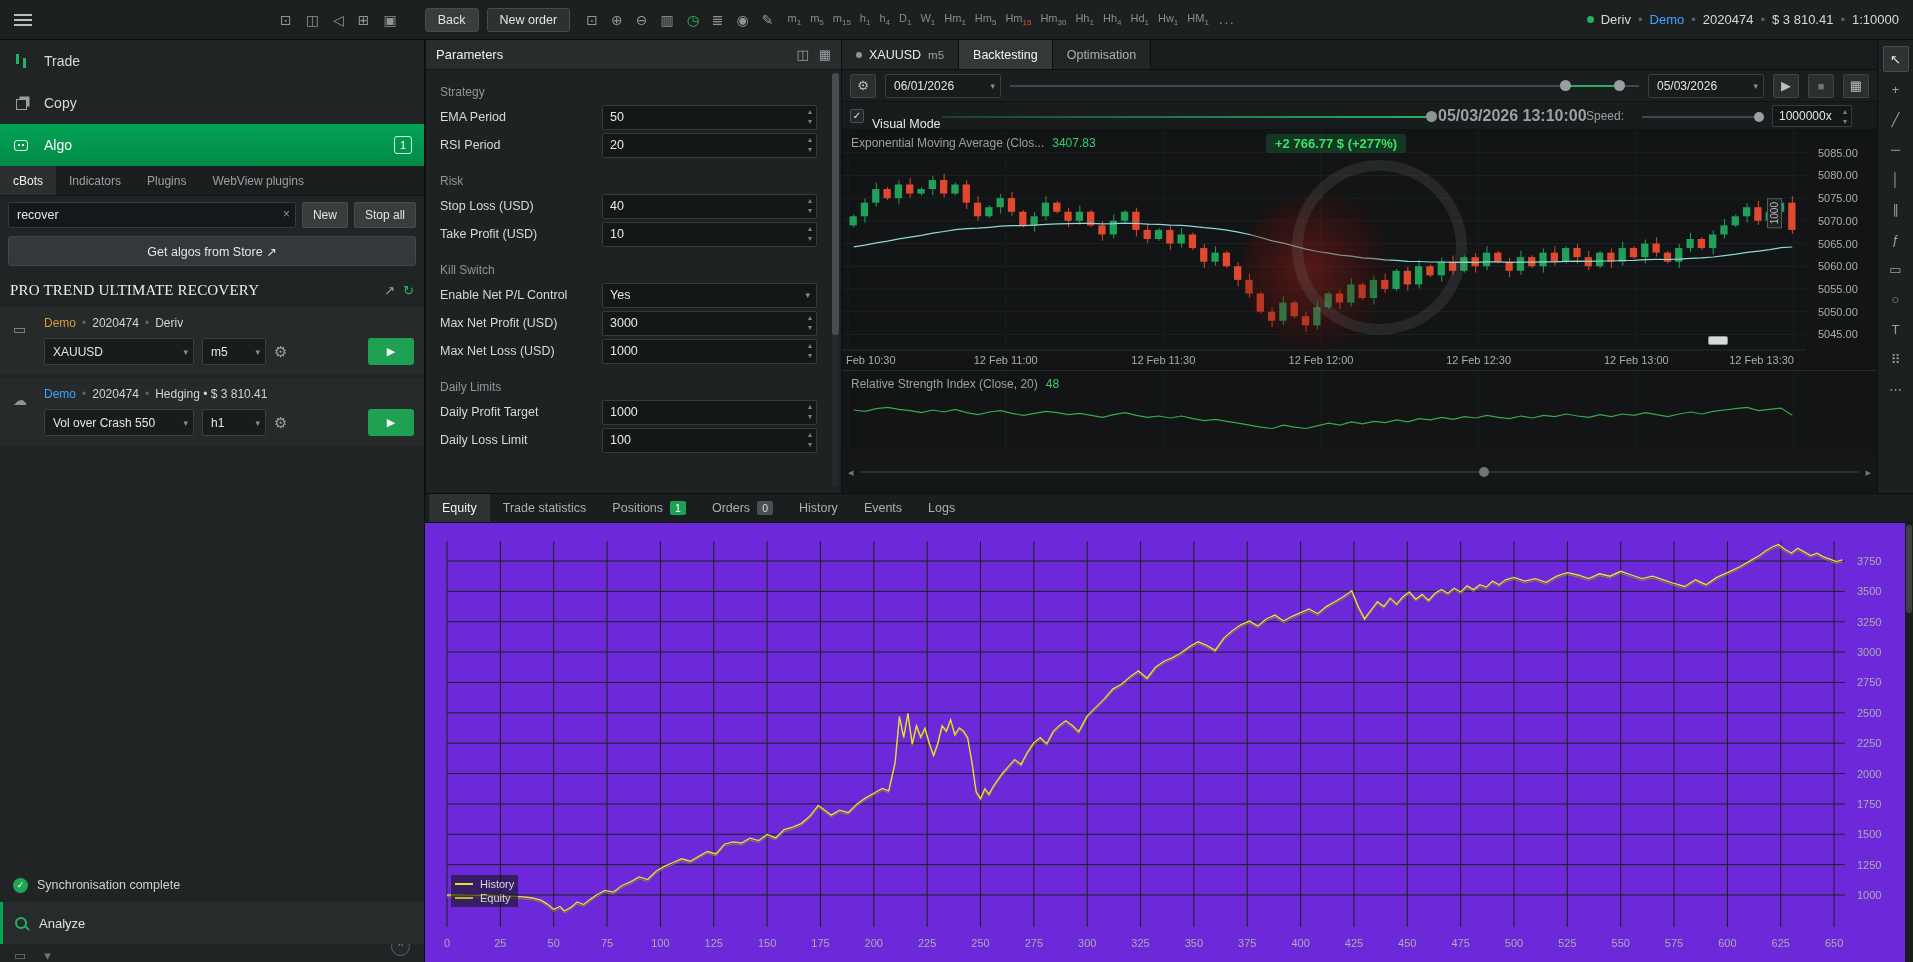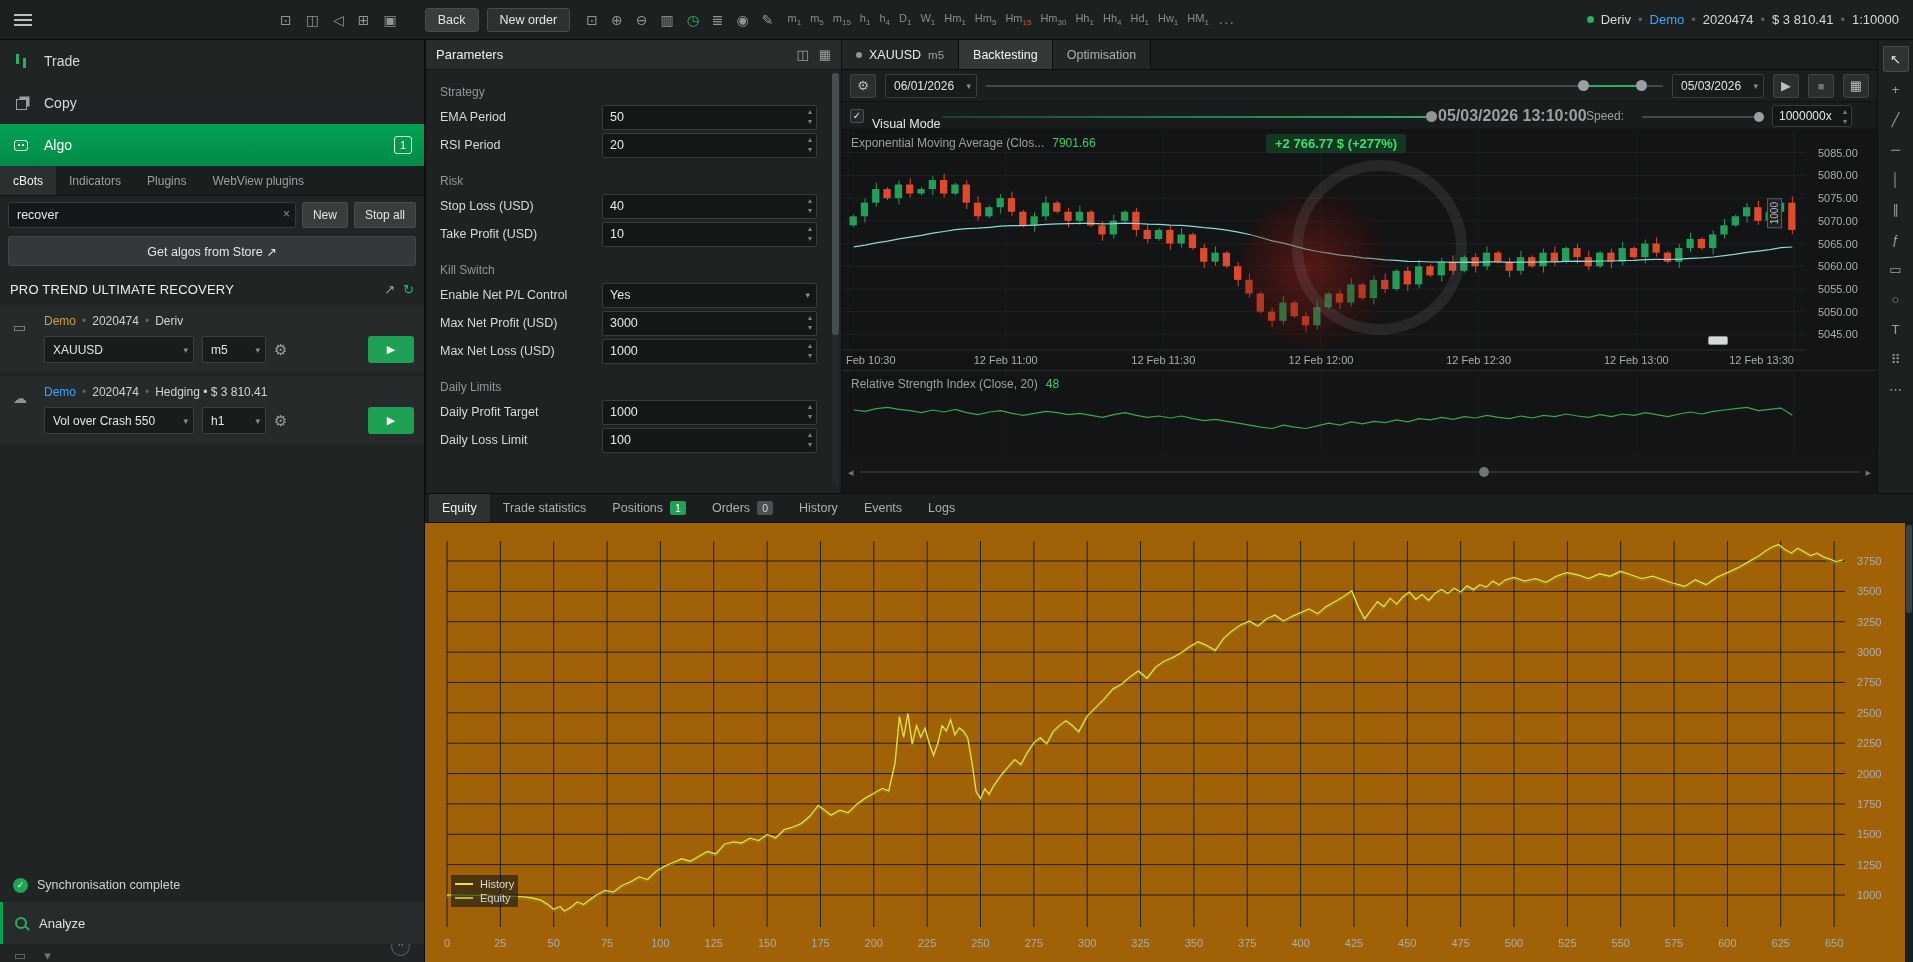--- a/index.html
+++ b/index.html
@@ -45,21 +45,21 @@
   .algo-tabs{display:flex;height:30px;background:#1b1e1f;border-bottom:1px solid #121415;}
   .algo-tab{flex:0 0 auto;padding:0 13px;display:flex;align-items:center;font-size:12px;color:#9aa0a1;cursor:pointer;}
   .algo-tab.active{background:#2b2f30;color:#f0f2f2;}
   .search-row{display:flex;align-items:center;gap:6px;padding:6px 8px;}
   .search-box{flex:1;position:relative;}
   .search-box input{width:100%;height:26px;background:#15181a;border:1px solid #363b3c;border-radius:2px;color:#e6e8e8;font-size:12.5px;padding:0 22px 0 8px;outline:none;}
   .search-clear{position:absolute;right:6px;top:5px;color:#8a9090;font-size:12px;cursor:pointer;}
   .sm-btn{height:26px;background:#383d3e;border:1px solid #474c4d;border-radius:2px;color:#e2e5e5;font-size:12px;padding:0 10px;cursor:pointer;}
   .store-btn{margin:2px 8px 8px;height:30px;background:#33383a;border:1px solid #42484a;border-radius:3px;color:#e2e5e5;font-size:12.5px;cursor:pointer;}
   .bot-header{display:flex;align-items:center;padding:8px 10px;gap:8px;}
-  .bot-name{font-size:13px;color:#eceeee;letter-spacing:.2px;flex:1;}
+  .bot-name{font-size:15px;color:#eceeee;letter-spacing:.2px;flex:1;font-family:Liberation Serif, serif;}
   .bot-header .hico{color:#9aa0a1;font-size:13px;cursor:pointer;}
   .bot-header .hico.green{color:#27b061;}
   .instance{position:relative;background:#262a2b;padding:9px 10px 10px 44px;margin-bottom:3px;cursor:default;}
   .inst-icon{position:absolute;left:13px;top:14px;color:#8f9595;font-size:14px;}
   .inst-top{font-size:12px;color:#cfd3d3;display:flex;gap:6px;align-items:center;white-space:nowrap;}
   .inst-top .sep{color:#5c6363;}
   .amber{color:#d79b3f;} .blue{color:#3da5ff;}
   .inst-controls{display:flex;align-items:center;gap:8px;margin-top:8px;}
   .dd{position:relative;height:27px;background:#191c1d;border:1px solid #3a3f40;border-radius:2px;display:flex;align-items:center;padding:0 20px 0 8px;font-size:12px;color:#e2e5e5;cursor:pointer;white-space:nowrap;}
   .dd .caret{position:absolute;right:5px;font-size:9px;color:#8a9090;}
@@ -93,21 +93,21 @@
   
   #chartarea{position:absolute;top:40px;left:842px;width:1035px;height:453px;background:#141617;display:flex;flex-direction:column;}
   .ws-tabs{height:30px;display:flex;background:#1a1d1e;border-bottom:1px solid #0b0d0e;}
   .ws-tab{padding:0 14px;display:flex;align-items:center;gap:7px;font-size:12.5px;color:#aab0b0;background:#232627;border-right:1px solid #0b0d0e;cursor:pointer;}
   .ws-tab.active{background:#343839;color:#f2f4f4;}
   .ws-tab .tabdot{width:6px;height:6px;border-radius:50%;background:#8f9595;}
   .ws-tab .white{color:#e8eaea;}
   .ws-tab .sub{color:#9aa0a1;font-size:11.5px;}
   .bt-controls{height:32px;display:flex;align-items:center;gap:9px;padding:0 8px;background:#1b1e1f;border-bottom:1px solid #101314;}
   .sq-btn{width:26px;height:24px;background:#2b2f30;border:1px solid #3f4445;border-radius:2px;color:#b9bebe;font-size:13px;cursor:pointer;display:flex;align-items:center;justify-content:center;}
-  .dd.date{width:92px;height:24px;font-size:12px;}
+  .dd.date{width:116px;height:24px;font-size:12px;}
   .range-slider{flex:1;position:relative;height:24px;}
   .range-track{position:absolute;left:0;right:0;top:11px;height:2px;background:#42484a;}
   .range-fill{position:absolute;top:11px;height:2px;left:88%;width:8%;background:#27b061;}
   .range-handle{position:absolute;top:6px;width:11px;height:11px;border-radius:50%;background:#9aa0a1;cursor:pointer;}
   .rh1{left:87.5%;} .rh2{left:96%;}
   .sq-btn .stop-g{color:#6f7575;font-size:11px;}
   .visual-row{height:28px;display:flex;align-items:center;gap:8px;padding:0 8px;background:#191c1d;border-bottom:1px solid #101314;position:relative;}
   .checkbox{width:14px;height:14px;background:#24282a;border:1px solid #4a5051;border-radius:2px;color:#e8eaea;font-size:10px;display:flex;align-items:center;justify-content:center;cursor:pointer;}
   .visual-label{font-size:12.5px;color:#e6e8e8;margin-top:16px;}
   .progress-line{position:absolute;left:100px;width:486px;top:14px;height:2px;background:linear-gradient(90deg,rgba(39,176,97,.25),#27b061);}
@@ -133,21 +133,21 @@
   .h-arrow{color:#6f7575;font-size:11px;cursor:pointer;}
   .h-track{flex:1;height:2px;background:#2b2f30;position:relative;}
   .h-thumb{position:absolute;left:62%;top:-4px;width:10px;height:10px;border-radius:50%;background:#6f7575;cursor:pointer;}
 
   
   #drawbar{position:absolute;top:40px;left:1877px;width:36px;height:453px;background:#1d2021;border-left:1px solid #0b0d0e;display:flex;flex-direction:column;align-items:center;padding-top:6px;gap:4px;}
   .tool{width:26px;height:26px;display:flex;align-items:center;justify-content:center;color:#9aa0a1;font-size:13px;cursor:pointer;border-radius:2px;}
   .tool.active{background:#2e3334;border:1px solid #474d4e;color:#e8eaea;}
 
   
-  #bottom{position:absolute;top:493px;left:425px;width:1488px;height:469px;background:#a16207;border-top:1px solid #0b0d0e;}
+  #bottom{position:absolute;top:493px;left:425px;width:1488px;height:469px;background:#6d28d9;border-top:1px solid #0b0d0e;}
   .bt-tabs{height:29px;display:flex;align-items:stretch;background:#1b1e1f;border-bottom:1px solid #0e1112;padding-left:4px;}
   .bt-tab{display:flex;align-items:center;gap:7px;padding:0 13px;font-size:12.5px;color:#aab0b0;cursor:pointer;}
   .bt-tab.active{background:#2e3233;color:#f2f4f4;}
   .badge{font-size:10.5px;border-radius:2px;padding:1px 5px;color:#fff;}
   .badge.green{background:#1ea152;}
   .badge.gray{background:#4a5051;color:#d6d9d9;}
   #equity-chart{position:relative;height:440px;}
   #equity-svg{position:absolute;left:0;top:0;}
   .legend{position:absolute;left:26px;top:352px;font-size:11px;color:#d6d9d9;z-index:3;background:rgba(19,21,22,.6);padding:2px 4px;}
   .legend-row{display:flex;align-items:center;gap:7px;height:14px;}
@@ -686,21 +686,21 @@
           <line x1="927.7261904761906" y1="79.93333333333499" x2="927.7261904761906" y2="92.64999999999834" stroke="#21a05a" stroke-width="1"></line>
           <rect x="923.5714285714287" y="81.75" width="7.30952380952381" height="9.083333333333329" fill="#21a05a"></rect>
           <line x1="939.0357142857143" y1="68.57916666666831" x2="939.0357142857143" y2="88.10833333333169" stroke="#21a05a" stroke-width="1"></line>
           <rect x="934.8809523809524" y="72.66666666666667" width="7.30952380952381" height="9.083333333333329" fill="#21a05a"></rect>
           <line x1="950.3452380952382" y1="66.30833333333499" x2="950.3452380952382" y2="104.00416666666501" stroke="#e0492e" stroke-width="1"></line>
           <rect x="946.1904761904763" y="72.66666666666667" width="7.30952380952381" height="27.25" fill="#e0492e"></rect>
           <polyline points="11.7,116.8 23.0,115.1 34.3,112.9 45.6,111.1 56.9,108.9 68.2,107.2 79.5,105.3 90.8,103.1 102.1,101.5 113.4,99.7 124.8,98.6 136.1,98.2 147.4,97.3 158.7,96.2 170.0,95.6 181.3,95.6 192.6,95.2 203.9,94.4 215.2,93.9 226.5,93.7 237.8,93.3 249.2,93.4 260.5,93.8 271.8,93.7 283.1,93.2 294.4,93.5 305.7,94.1 317.0,94.3 328.3,95.1 339.6,95.4 350.9,96.3 362.3,97.7 373.6,98.7 384.9,100.2 396.2,102.1 407.5,104.5 418.8,107.5 430.1,110.8 441.4,113.2 452.7,116.1 464.0,119.2 475.3,121.5 486.7,123.1 498.0,125.1 509.3,126.2 520.6,127.8 531.9,128.7 543.2,129.9 554.5,130.3 565.8,131.3 577.1,131.5 588.4,132.0 599.8,132.0 611.1,132.3 622.4,132.1 633.7,132.3 645.0,131.9 656.3,131.9 667.6,132.3 678.9,132.1 690.2,132.2 701.5,131.8 712.8,131.8 724.2,131.3 735.5,131.1 746.8,131.3 758.1,131.0 769.4,131.0 780.7,130.5 792.0,130.4 803.3,129.7 814.6,129.4 825.9,129.5 837.3,129.1 848.6,128.3 859.9,127.9 871.2,127.0 882.5,125.7 893.8,124.2 905.1,122.4 916.4,121.1 927.7,119.6 939.0,117.7 950.3,117.0" fill="none" stroke="#8fd8d8" stroke-width="1.2"></polyline>
         </svg>
       <div class="ind-label">
         <span>Exponential Moving Average (Clos...</span>
-        <span class="val">7901.66</span>
+        <span class="val">3407.83</span>
       </div>
       <div class="result-pill">+2 766.77 $ (+277%)</div>
       <div class="watermark">
           <div class="wm-blob"></div>
           <div class="wm-ring"></div>
         </div>
       <div class="size-marker">1000</div>
       <div class="obj-marker"></div>
     </div>
     <div id="rsi-panel">

